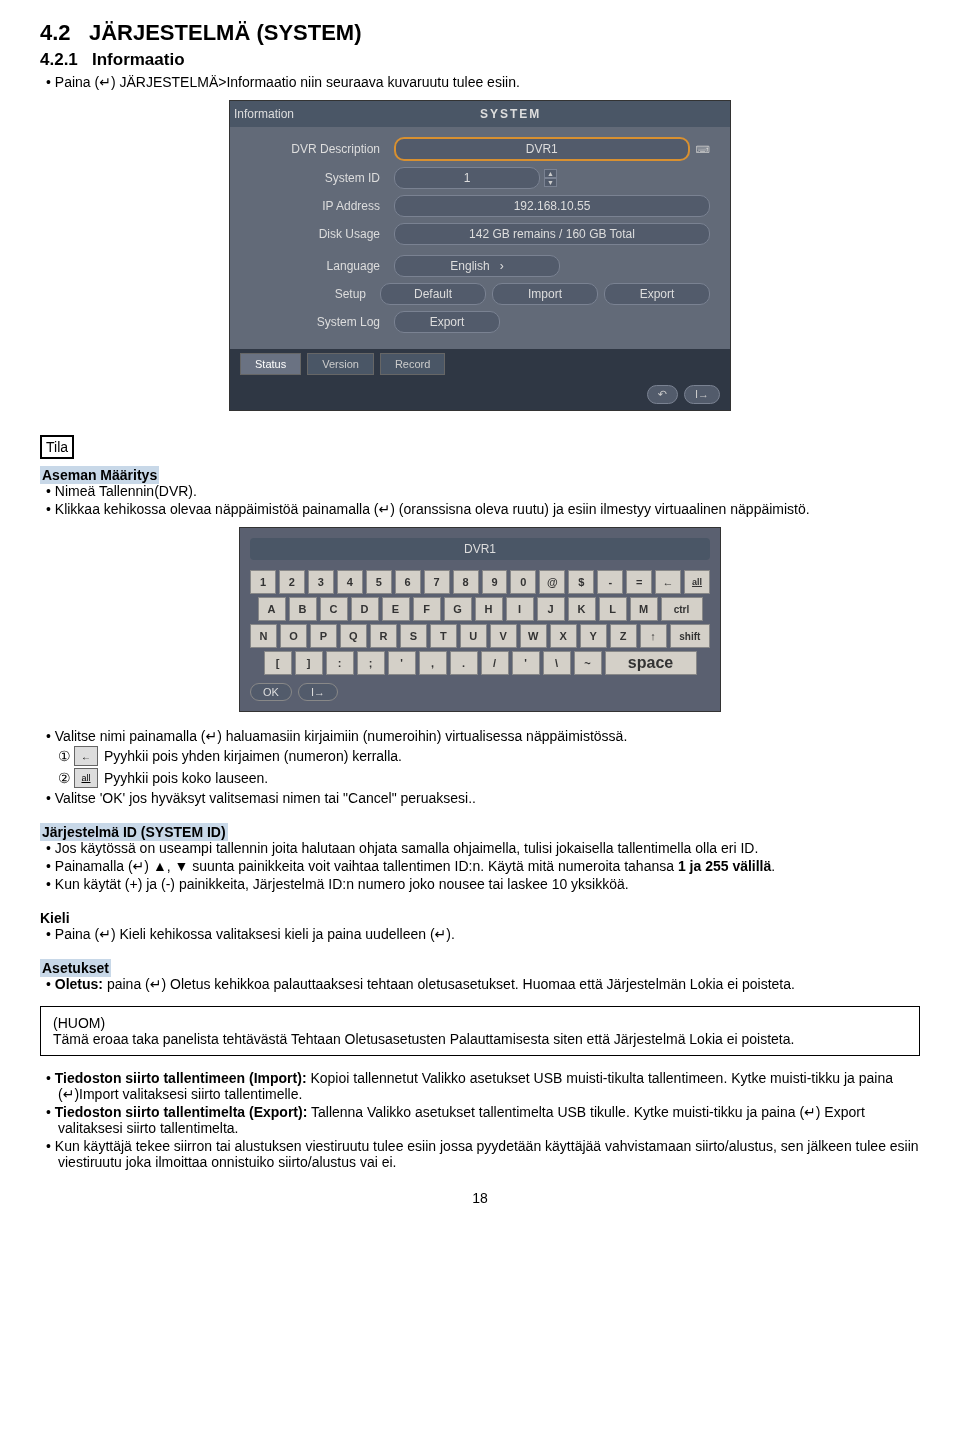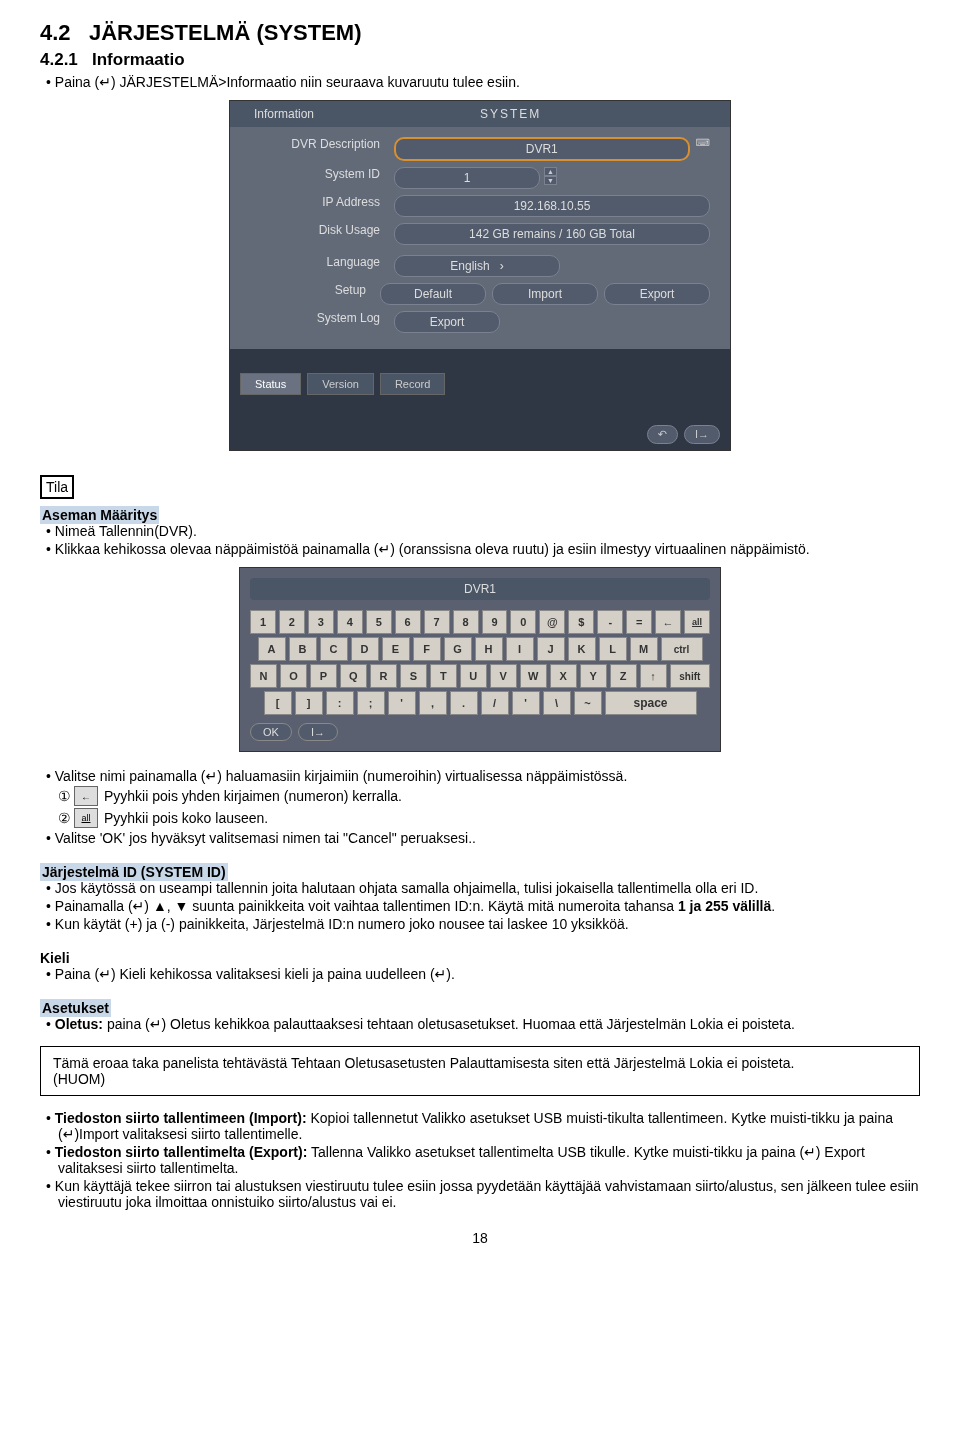--- a/index.html
+++ b/index.html
@@ -2,42 +2,42 @@
 <html><head>
 <meta charset="utf-8">
 <style>
   body{margin:0;padding:20px 40px;font-family:Arial,sans-serif;font-size:14px;color:#000;background:#fff;width:880px}
   h2{font-size:22px;margin:0 0 4px 0}
   h3{font-size:17px;margin:0 0 4px 0;font-weight:bold}
   .b{font-weight:bold}
   .bullet{margin-left:18px;text-indent:-12px;margin-bottom:2px}
   .bullet:before{content:"• "}
   .panel{width:500px;margin:10px auto 16px auto;background:#4a5666;border:1px solid #333;font-family:Arial;font-size:12px}
-  .panel-header{display:flex;padding:6px 24px;color:#ddd}
+  .panel-header{display:flex;padding:6px 4px;color:#ddd}
   .panel-header .left{flex:1}
-  .panel-header .right{flex:1;font-weight:normal;letter-spacing:2px}
+  .panel-header .right{flex:1;font-weight:bold;letter-spacing:2px}
   .panel-body{background:#626a78;padding:10px 20px 10px 10px}
-  .row{display:flex;margin-bottom:6px}
+  .row{display:flex;align-items:center;margin-bottom:6px}
   .row .lbl{width:140px;text-align:right;padding-right:14px;color:#ddd}
   .field{background:#525b6b;border:1px solid #7a8292;border-radius:10px;padding:3px 12px;color:#ddd;min-width:80px;text-align:center;flex:0 0 auto}
   .field.orange{border:2px solid #d89030}
   .field.wide{flex:1}
   .spinbox{display:flex;flex-direction:column;margin-left:4px}
   .spinbox span{font-size:7px;background:#525b6b;border:1px solid #7a8292;padding:0 2px;color:#ccc;line-height:7px}
-  .tabs{display:flex;gap:6px;padding:24px 10px;background:#2f3744}
+  .tabs{display:flex;gap:6px;padding:4px 10px;background:#2f3744}
   .tab{background:#4a5666;border:1px solid #666;padding:4px 14px;color:#ccc;font-size:11px}
   .tab.active{background:#6a7282;color:#fff}
   .footer{background:#2f3744;padding:6px 10px;display:flex;justify-content:flex-end;gap:6px}
   .footer .btn{background:#525b6b;border:1px solid #7a8292;border-radius:10px;padding:2px 10px;color:#ccc;font-size:11px}
   .kb-panel{width:460px;margin:10px auto 16px auto;background:#5a6070;border:1px solid #333;padding:10px}
   .kb-title{background:#4a5666;border-radius:4px;padding:4px 8px;color:#ddd;text-align:center;margin-bottom:10px;font-size:12px}
   .kb-row{display:flex;gap:3px;margin-bottom:3px;justify-content:center}
   .key{background:#d4d0c8;border:1px solid #888;width:26px;height:22px;display:flex;align-items:center;justify-content:center;font-size:11px;font-weight:bold;color:#333}
   .key.wide{width:40px;font-size:10px}
-  .key.space{width:90px;font-size:12px}
+  .key.space{width:90px;font-size:16px}
   .kb-footer{display:flex;justify-content:flex-start;gap:6px;margin-top:8px}
   .kb-footer .btn{background:#525b6b;border:1px solid #888;border-radius:10px;padding:2px 12px;color:#ddd;font-size:11px}
   .iconline{display:flex;align-items:center;margin-left:18px;margin-bottom:2px}
   .circnum{display:inline-block;width:16px}
   .sqicon{border:1px solid #666;background:#ddd;width:22px;height:18px;display:inline-flex;align-items:center;justify-content:center;font-size:10px;margin-right:6px}
   .highlight{background:#c8d8e8;padding:1px 2px}
   .border-box{border:2px solid #000;padding:2px 4px;display:inline-block;margin:8px 0}
   .note-box{border:1px solid #000;padding:8px 12px;margin:14px 0}
   .page-num{text-align:center;margin-top:20px}
 </style>
@@ -209,22 +209,22 @@
 
 <br>
 <div class="b">Kieli</div>
 <div class="bullet">Paina (↵) Kieli kehikossa valitaksesi kieli ja paina uudelleen (↵).</div>
 
 <br>
 <div><span class="b highlight">Asetukset</span></div>
 <div class="bullet"><span class="b">Oletus:</span><span> paina (↵) Oletus kehikkoa palauttaaksesi tehtaan oletusasetukset. Huomaa että Järjestelmän Lokia ei poisteta.</span></div>
 
 <div class="note-box">
+  <div>(HUOM)</div>
   <div>Tämä eroaa taka panelista tehtävästä Tehtaan Oletusasetusten Palauttamisesta siten että Järjestelmä Lokia ei poisteta.</div>
-  <div>(HUOM)</div>
 </div>
 
 <div class="bullet"><span class="b">Tiedoston siirto tallentimeen (Import):</span><span> Kopioi tallennetut Valikko asetukset USB muisti-tikulta tallentimeen. Kytke muisti-tikku ja paina (↵)Import valitaksesi siirto tallentimelle.</span></div>
 <div class="bullet"><span class="b">Tiedoston siirto tallentimelta (Export):</span><span> Tallenna Valikko asetukset tallentimelta USB tikulle. Kytke muisti-tikku ja paina (↵) Export valitaksesi siirto tallentimelta.</span></div>
 <div class="bullet">Kun käyttäjä tekee siirron tai alustuksen viestiruutu tulee esiin jossa pyydetään käyttäjää vahvistamaan siirto/alustus, sen jälkeen tulee esiin viestiruutu joka ilmoittaa onnistuiko siirto/alustus vai ei.</div>
 
 <div class="page-num">18</div>
 
 
 

